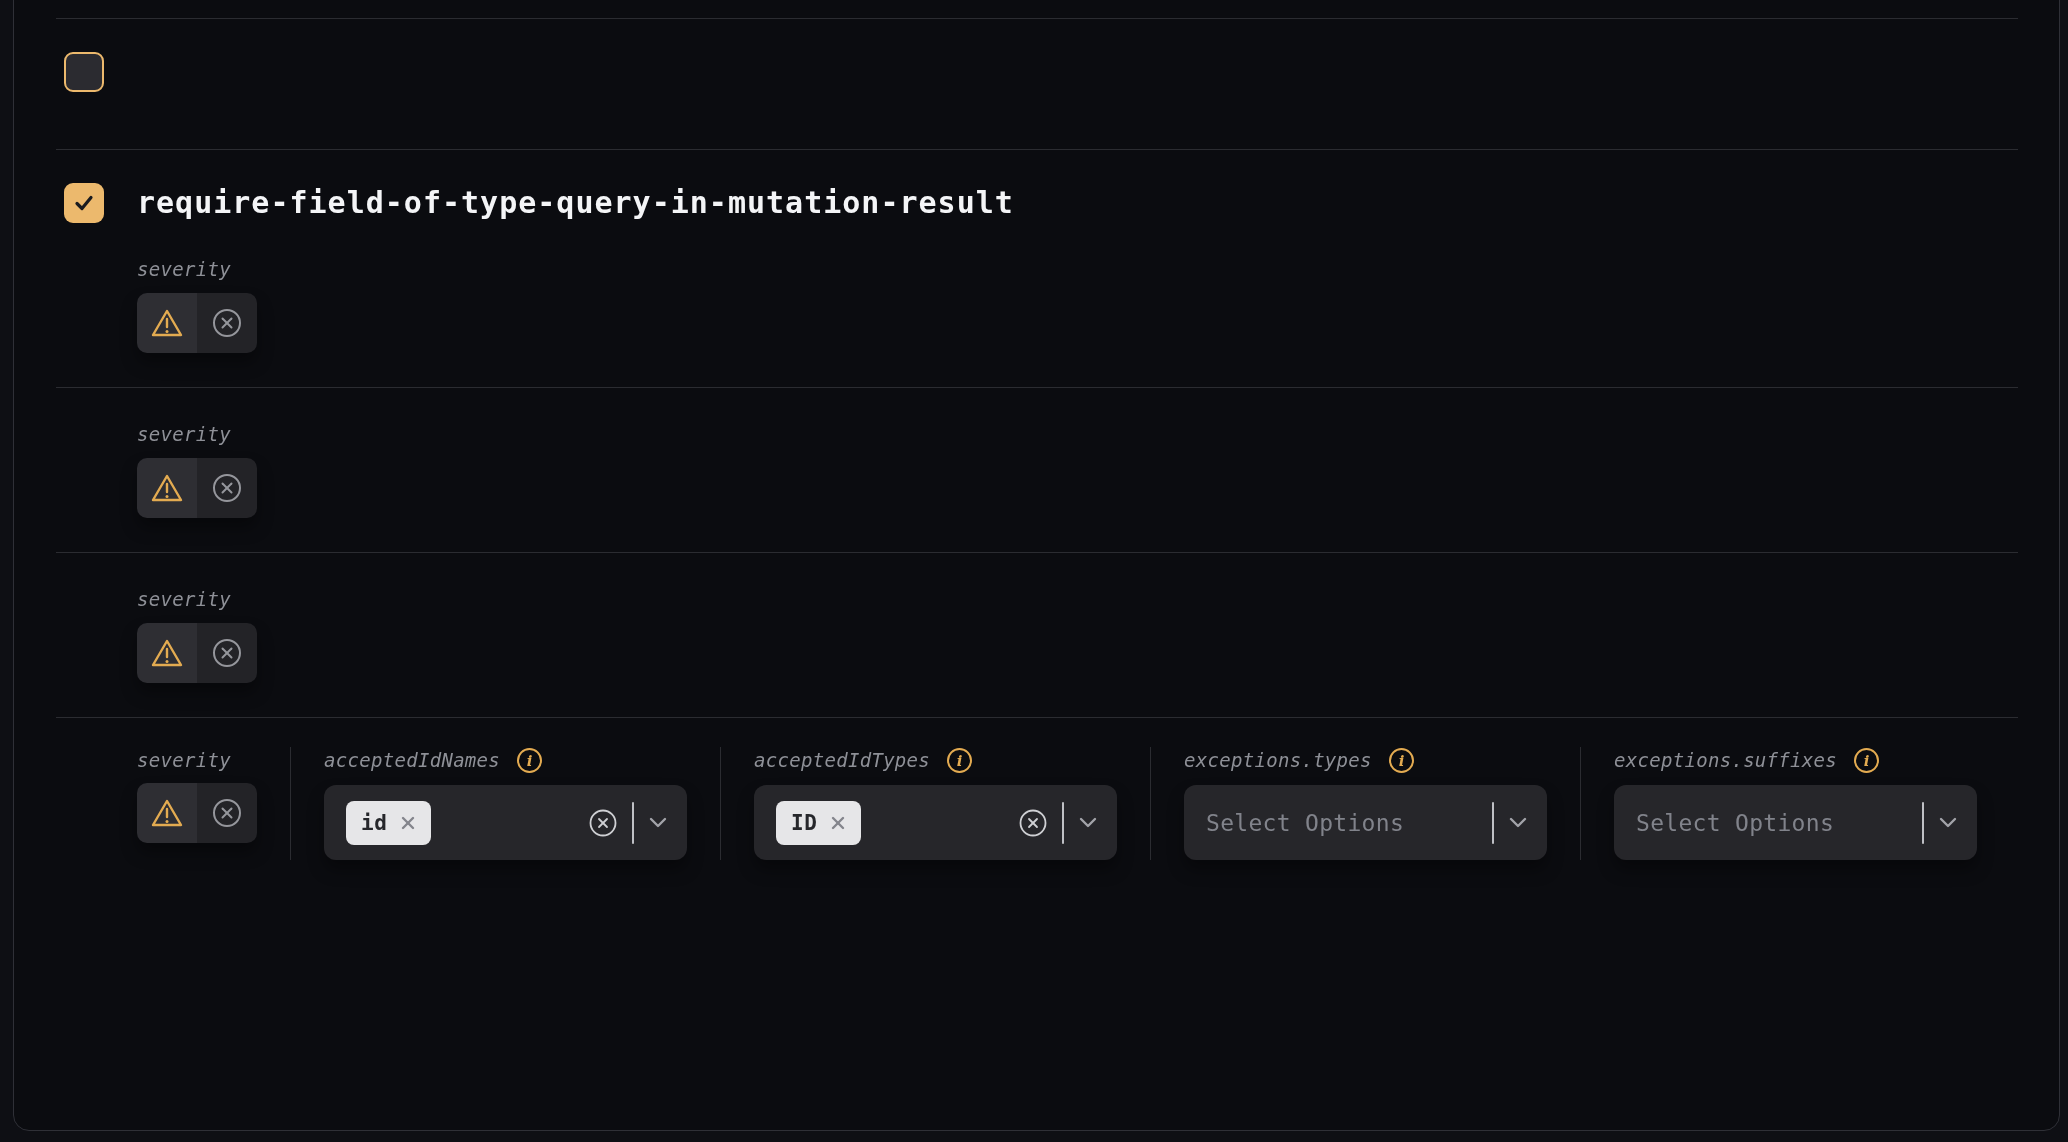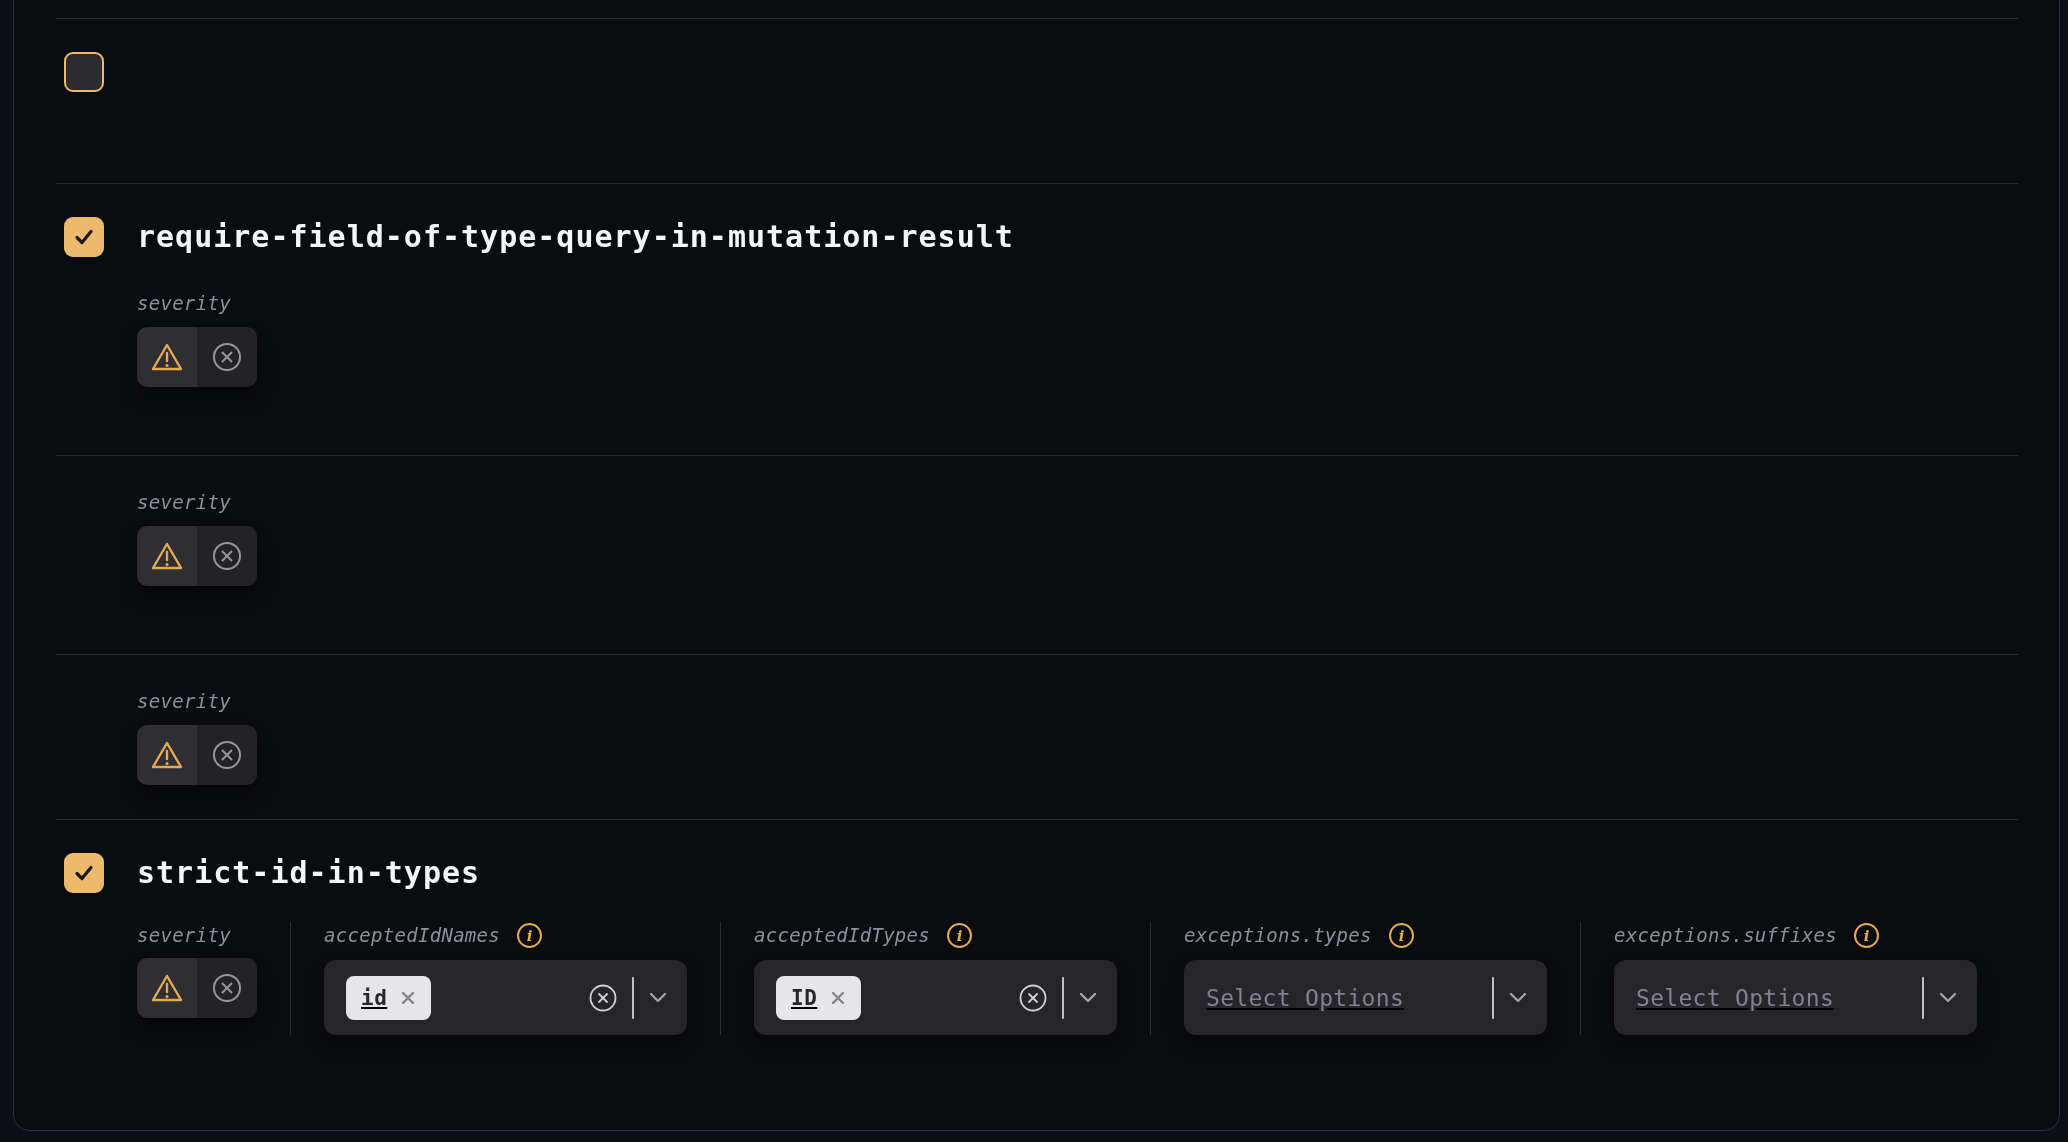--- a/index.html
+++ b/index.html
@@ -32,21 +32,21 @@
   .checkbox.checked{background:var(--accent);}
   .checkbox.unchecked{background:#2b2b30;border:2px solid var(--accent);}
   .rule-title{
     font-size:30px;font-weight:bold;letter-spacing:1px;color:var(--title_color);
     line-height:40px;white-space:nowrap;
   }
   .field-label{
     font-size:19px;letter-spacing:0.3px;color:var(--label_color);line-height:26px;white-space:nowrap;font-style:italic;
   }
   .severity-field{margin:33px 0 0 123px;}
-  .rule.pad-b-sev{padding-bottom:34px;margin-top:34px;}
+  .rule.pad-b-sev{padding-bottom:34px;}
   .rule.pad-b-first{padding-bottom:57px;}
   .seg-control{
     margin-top:11px;width:120px;height:60px;border-radius:10px;overflow:hidden;
     display:flex;box-shadow:0 10px 16px rgba(0,0,0,0.35);
   }
   .seg{
     flex:1;display:flex;align-items:center;justify-content:center;
     background:var(--seg_bg);border:none;padding:0;cursor:pointer;
   }
   .seg.selected{background:var(--seg_selected_bg);}
@@ -54,21 +54,20 @@
     display:flex;align-items:stretch;gap:33px;margin:29px 0 0 123px;padding-bottom:68px;
   }
   .col{display:flex;flex-direction:column;}
   .label-row{display:flex;align-items:center;gap:16px;height:26px;}
   .col .seg-control{margin-top:10px;}
   .column-divider{width:1px;background:var(--divider);align-self:stretch;}
   .select-box{
     margin-top:12px;width:363px;height:75px;border-radius:12px;background:var(--input_bg);
     display:flex;align-items:center;padding:0 20px 0 22px;cursor:pointer;
     box-shadow:0 10px 16px rgba(0,0,0,0.35);
-    text-decoration:underline;
   }
   .tag{
     height:44px;background:var(--tag_bg);border-radius:8px;
     display:inline-flex;align-items:center;gap:13px;padding:0 15px;
   }
   .tag-label{font-size:21px;font-weight:bold;color:var(--tag_text);letter-spacing:0.5px;}
   .placeholder{font-size:23px;letter-spacing:0.3px;color:var(--placeholder_color);white-space:nowrap;text-align:center;}
   .box-right{margin-left:auto;display:flex;align-items:center;gap:15px;}
   .input-divider{width:2px;height:42px;background:#bfc0c5;border-radius:1px;}
   .icon-btn{background:transparent;border:none;padding:0;display:flex;align-items:center;cursor:pointer;}
@@ -160,28 +159,20 @@
                 <line x1="10.5" y1="10.5" x2="19.5" y2="19.5" stroke="#95969c" stroke-width="2" stroke-linecap="round"></line>
                 <line x1="19.5" y1="10.5" x2="10.5" y2="19.5" stroke="#95969c" stroke-width="2" stroke-linecap="round"></line>
               </svg>
           </button>
         </div>
       </div>
     </div>
 
     <div class="rule">
       <div class="rule-divider"></div>
-      <div class="checkbox-row">
-        <button class="checkbox checked">
-          <svg width="24" height="24" viewBox="0 0 24 24" fill="none">
-              <path d="M5 12.5 L10 17.5 L19 6.5" stroke="#1a1b1f" stroke-width="3.2" stroke-linecap="round" stroke-linejoin="round"></path>
-            </svg>
-        </button>
-        <span class="rule-title">strict-id-in-types</span>
-      </div>
 
       <div class="options-row">
 
         <div class="col">
           <div class="label-row">
             <span class="field-label">severity</span>
           </div>
           <div class="seg-control">
             <button class="seg selected">
               <svg width="34" height="32" viewBox="0 0 34 32" fill="none">

